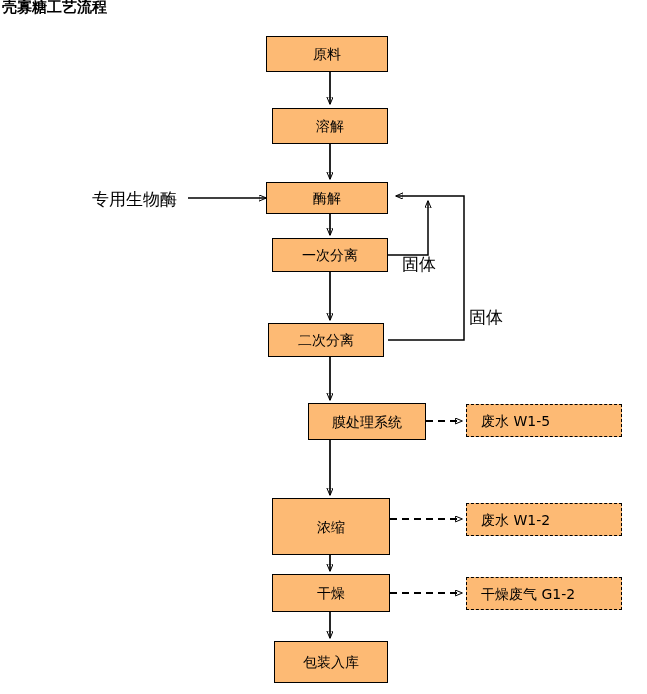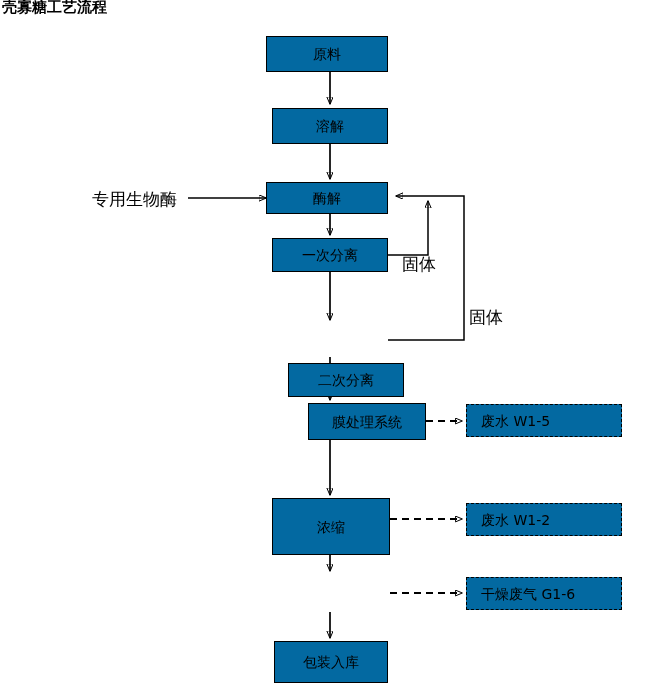--- a/index.html
+++ b/index.html
@@ -32,21 +32,21 @@
     font-weight: bold;
     letter-spacing: 0px;
     line-height: 20px;
     white-space: nowrap;
     color: #000000;
   }
   .node {
     position: absolute;
     box-sizing: border-box;
     border: 1.4px solid #000000;
-    background: #0369a1;
+    background: #fdba74;
     display: flex;
     align-items: center;
     justify-content: center;
     font-size: 14px;
     line-height: 1;
     color: #000000;
     white-space: nowrap;
   }
   .node.heavy {
     border-width: 1.8px;
@@ -133,47 +133,50 @@
   </div>
 
   <div class="node heavy" style="left:266px; top:182px; width:122px; height:32px;">
     <span>酶解</span>
   </div>
 
   <div class="node" style="left:272px; top:238px; width:116px; height:34px;">
     <span>一次分离</span>
   </div>
 
-  <div class="node heavy" style="left:288px; top:323px; width:116px; height:34px;margin-top:40px;">
+  <div class="node heavy" style="left:268px; top:323px; width:116px; height:34px;">
     <span>二次分离</span>
   </div>
 
   <div class="node" style="left:272px; top:403px; width:118px; height:37px;margin-left:36px;">
     <span>膜处理系统</span>
   </div>
 
   <div class="node heavy" style="left:272px; top:498px; width:118px; height:57px;">
     <span>浓缩</span>
   </div>
 
+  <div class="node" style="left:272px; top:574px; width:118px; height:38px;">
+    <span>干燥</span>
+  </div>
 
   <div class="node heavy" style="left:274px; top:641px; width:114px; height:42px;text-align:center;">
     <span>包装入库</span>
   </div>
 
   <div class="node dashed" style="left:466px; top:404px; width:156px; height:33px;">
     <span>废水 W1-5</span>
   </div>
 
   <div class="node dashed" style="left:466px; top:503px; width:156px; height:33px;">
     <span>废水 W1-2</span>
   </div>
 
   <div class="node dashed" style="left:466px; top:577px; width:156px; height:33px;">
-    <span>干燥废气 G1-6</span>
+    <span>干燥废气 G1-2</span>
   </div>
 
   <div class="free-label" style="left:92px; top:191px;">
     <span>专用生物酶</span>
   </div>
 
   <div class="free-label" style="left:402px; top:256px;">
     <span>固体</span>
   </div>
 

